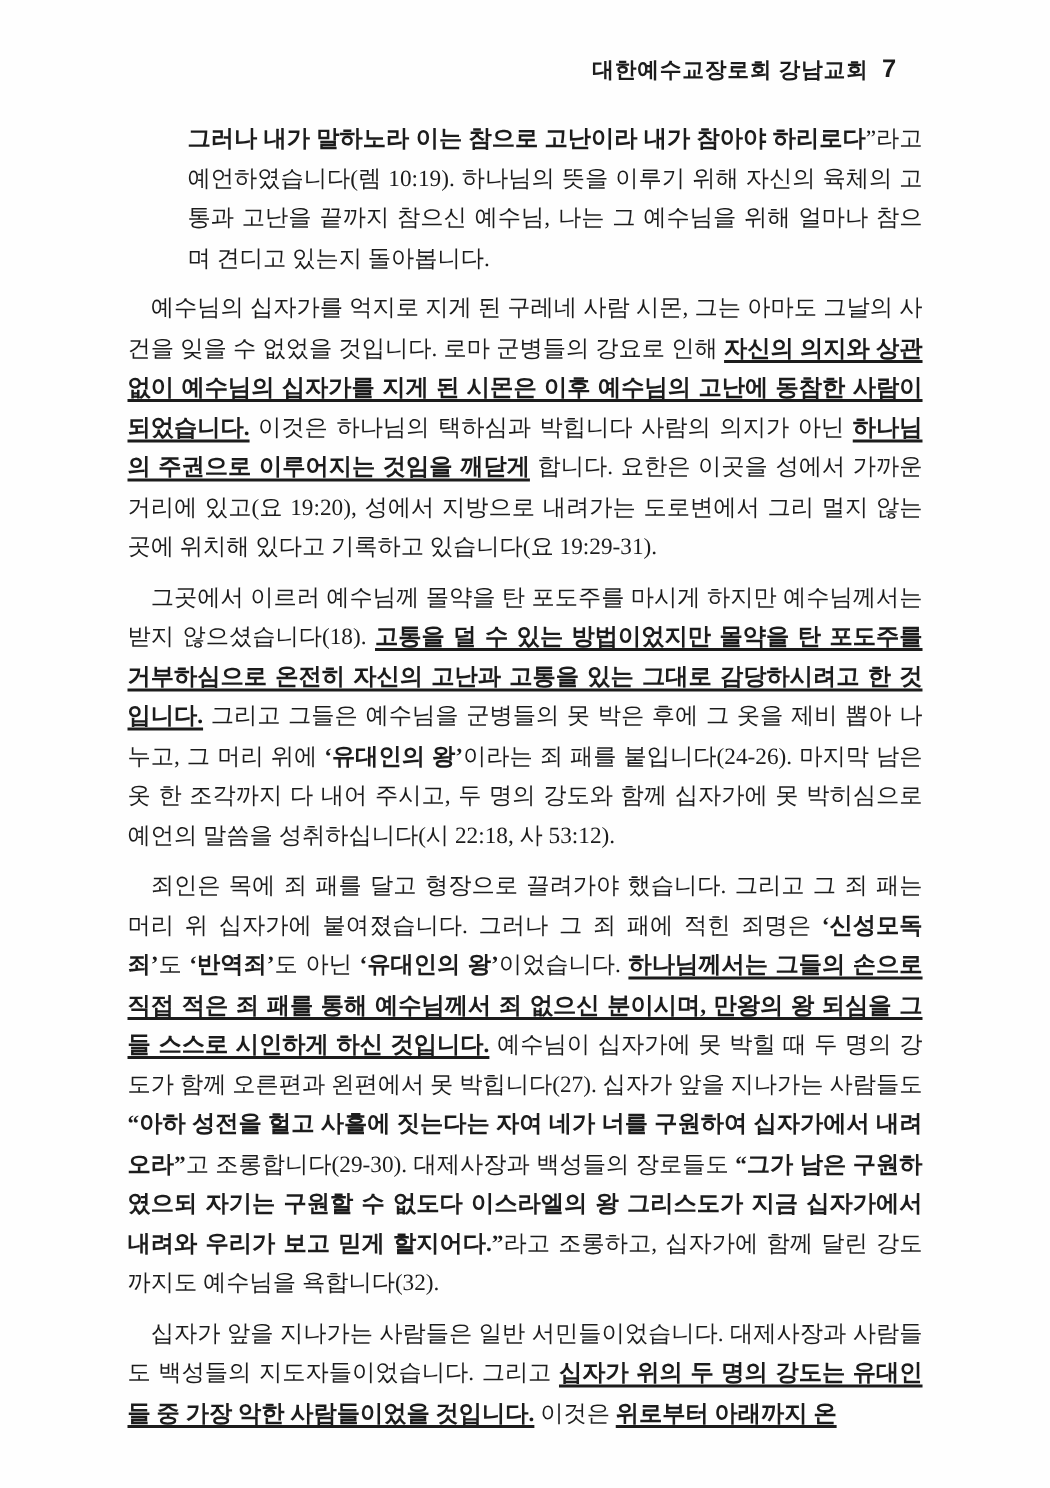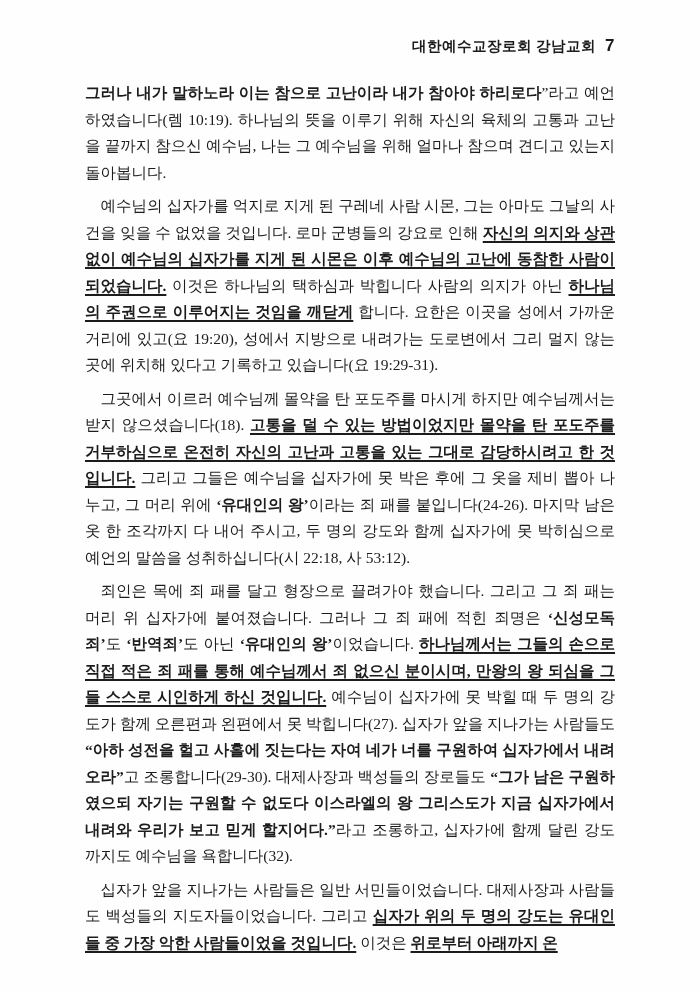--- a/index.html
+++ b/index.html
@@ -16,38 +16,39 @@
     padding: 36px 85px 0 85px;
     font-family: "Liberation Serif", "DejaVu Serif", serif;
     color: #1c1c1c;
     overflow: hidden;
   }
   .header {
     text-align: right;
     font-weight: bold;
     font-size: 14.5px;
     letter-spacing: 0.5px;
-    margin: 0 0 24px 0;
+    margin: 0 17px 24px 0;
     white-space: nowrap;
   }
   .header .pagenum {
     font-size: 17px;
     margin-left: 9px;
     font-family: "Liberation Sans", "DejaVu Sans", sans-serif;
   }
   .doc-body p {
     margin: 0 0 7px 0;
     font-size: 15.5px;
     line-height: 26.5px;
     text-align: justify;
     word-break: break-all;
     text-indent: 1em;
   }
   .doc-body p:first-child {
     text-indent: 0;
+    margin-left: 40px;
   }
   .seg-b {
     font-weight: bold;
   }
   .seg-u {
     font-weight: bold;
     text-decoration: underline;
     text-underline-offset: 3px;
     text-decoration-thickness: 1.5px;
   }
@@ -55,17 +56,17 @@
 </head>
 <body>
 
 <div class="page">
   <div class="header">
     <span>대한예수교장로회 강남교회</span><span class="pagenum">7</span>
   </div>
   <div class="doc-body">
       <p><span class="seg-b">그러나 내가 말하노라 이는 참으로 고난이라 내가 참아야 하리로다</span><span>”라고 예언하였습니다(렘 10:19). 하나님의 뜻을 이루기 위해 자신의 육체의 고통과 고난을 끝까지 참으신 예수님, 나는 그 예수님을 위해 얼마나 참으며 견디고 있는지 돌아봅니다.</span></p>
       <p><span>예수님의 십자가를 억지로 지게 된 구레네 사람 시몬, 그는 아마도 그날의 사건을 잊을 수 없었을 것입니다. 로마 군병들의 강요로 인해 </span><span class="seg-u">자신의 의지와 상관없이 예수님의 십자가를 지게 된 시몬은 이후 예수님의 고난에 동참한 사람이 되었습니다.</span><span> 이것은 하나님의 택하심과 박힙니다 사람의 의지가 아닌 </span><span class="seg-u">하나님의 주권으로 이루어지는 것임을 깨닫게</span><span> 합니다. 요한은 이곳을 성에서 가까운 거리에 있고(요 19:20), 성에서 지방으로 내려가는 도로변에서 그리 멀지 않는 곳에 위치해 있다고 기록하고 있습니다(요 19:29-31).</span></p>
-      <p><span>그곳에서 이르러 예수님께 몰약을 탄 포도주를 마시게 하지만 예수님께서는 받지 않으셨습니다(18). </span><span class="seg-u">고통을 덜 수 있는 방법이었지만 몰약을 탄 포도주를 거부하심으로 온전히 자신의 고난과 고통을 있는 그대로 감당하시려고 한 것입니다.</span><span> 그리고 그들은 예수님을 십자가에 못 박은 후에 그 옷을 제비 뽑아 나누고, 그 머리 위에 </span><span class="seg-b">‘유대인의 왕’</span><span>이라는 죄 패를 붙입니다(24-26). 마지막 남은 옷 한 조각까지 다 내어 주시고, 두 명의 강도와 함께 십자가에 못 박히심으로 예언의 말씀을 성취하십니다(시 22:18, 사 53:12).</span></p>
+      <p><span>그곳에서 이르러 예수님께 몰약을 탄 포도주를 마시게 하지만 예수님께서는 받지 않으셨습니다(18). </span><span class="seg-u">고통을 덜 수 있는 방법이었지만 몰약을 탄 포도주를 거부하심으로 온전히 자신의 고난과 고통을 있는 그대로 감당하시려고 한 것입니다.</span><span> 그리고 그들은 예수님을 군병들의 못 박은 후에 그 옷을 제비 뽑아 나누고, 그 머리 위에 </span><span class="seg-b">‘유대인의 왕’</span><span>이라는 죄 패를 붙입니다(24-26). 마지막 남은 옷 한 조각까지 다 내어 주시고, 두 명의 강도와 함께 십자가에 못 박히심으로 예언의 말씀을 성취하십니다(시 22:18, 사 53:12).</span></p>
       <p><span>죄인은 목에 죄 패를 달고 형장으로 끌려가야 했습니다. 그리고 그 죄 패는 머리 위 십자가에 붙여졌습니다. 그러나 그 죄 패에 적힌 죄명은 </span><span class="seg-b">‘신성모독죄’</span><span>도 </span><span class="seg-b">‘반역죄’</span><span>도 아닌 </span><span class="seg-b">‘유대인의 왕’</span><span>이었습니다. </span><span class="seg-u">하나님께서는 그들의 손으로 직접 적은 죄 패를 통해 예수님께서 죄 없으신 분이시며, 만왕의 왕 되심을 그들 스스로 시인하게 하신 것입니다.</span><span> 예수님이 십자가에 못 박힐 때 두 명의 강도가 함께 오른편과 왼편에서 못 박힙니다(27). 십자가 앞을 지나가는 사람들도 </span><span class="seg-b">“아하 성전을 헐고 사흘에 짓는다는 자여 네가 너를 구원하여 십자가에서 내려오라”</span><span>고 조롱합니다(29-30). 대제사장과 백성들의 장로들도 </span><span class="seg-b">“그가 남은 구원하였으되 자기는 구원할 수 없도다 이스라엘의 왕 그리스도가 지금 십자가에서 내려와 우리가 보고 믿게 할지어다.”</span><span>라고 조롱하고, 십자가에 함께 달린 강도까지도 예수님을 욕합니다(32).</span></p>
       <p><span>십자가 앞을 지나가는 사람들은 일반 서민들이었습니다. 대제사장과 사람들도 백성들의 지도자들이었습니다. 그리고 </span><span class="seg-u">십자가 위의 두 명의 강도는 유대인들 중 가장 악한 사람들이었을 것입니다.</span><span> 이것은 </span><span class="seg-u">위로부터 아래까지 온</span></p>
     </div>
 </div>
 
 </body></html>

